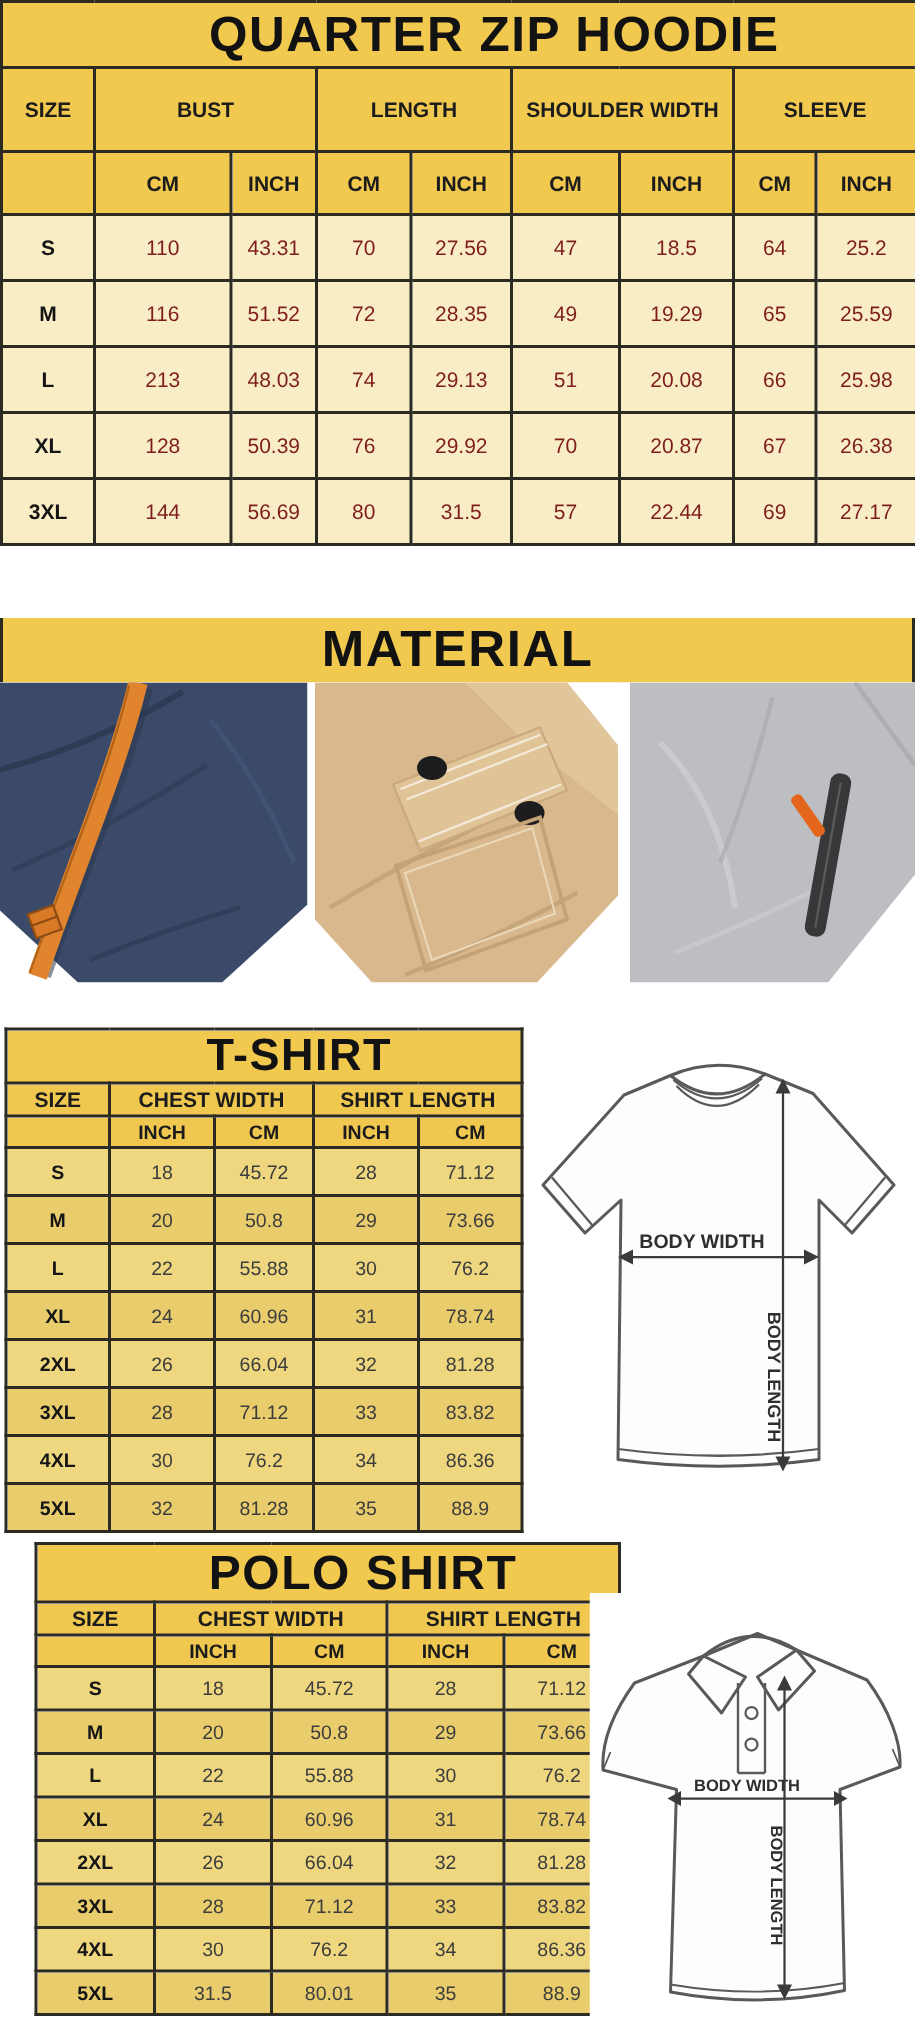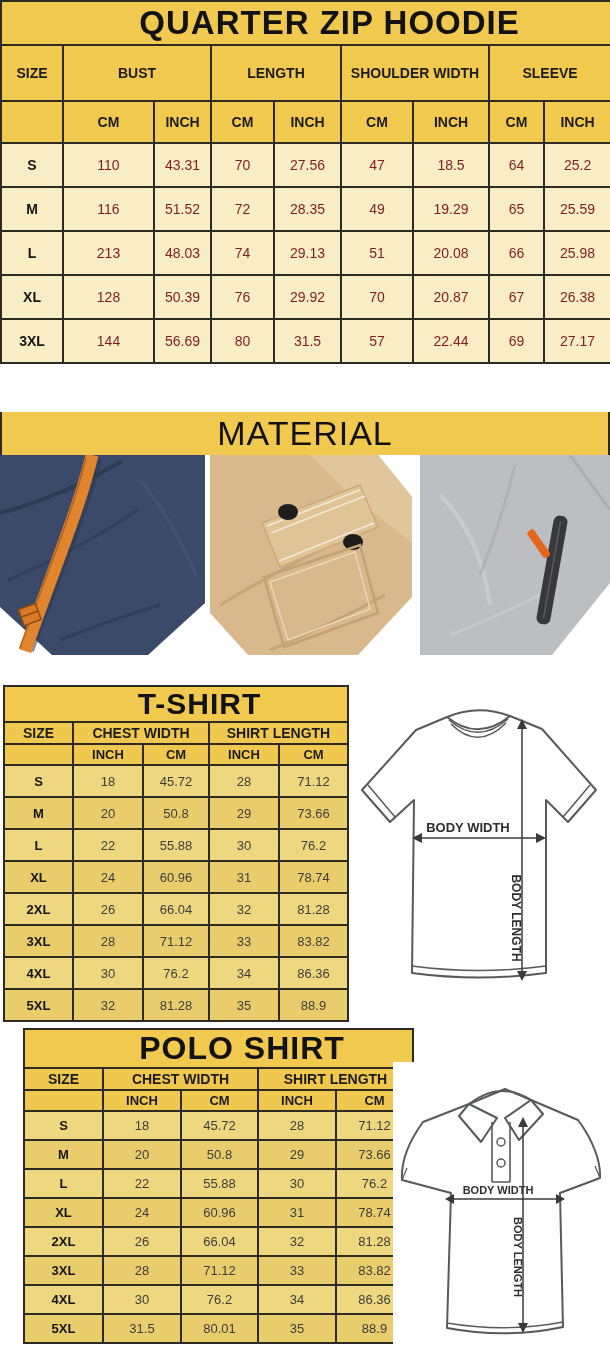--- a/index.html
+++ b/index.html
@@ -16,21 +16,21 @@
   .hoodie-table .tbl-title{height:42px;font-size:33px;}
   .hoodie-table .group-row th{background:#f2c94f;font-size:14px;font-weight:bold;height:54px;}
   .hoodie-table .unit-row th{background:#f2c94f;font-size:14px;font-weight:bold;height:40px;}
   .hoodie-table tbody td{background:#f8edc5;font-size:14px;color:#7f1d1d;height:42px;}
   .hoodie-table tbody td:first-child{font-weight:bold;color:#151515;}
 
   
   .material-band{position:absolute;left:0;top:412px;width:610px;height:43px;box-sizing:border-box;
        background:#f2c94f;border-left:2px solid #2c2b23;border-right:2px solid #2c2b23;
        display:flex;align-items:center;justify-content:center;
-       font-size:34px;font-weight:normal;letter-spacing:1px;color:#121212;}
+       font-size:34px;font-weight:bold;letter-spacing:1px;color:#121212;}
   .photos{position:absolute;left:0;top:455px;width:610px;height:200px;display:flex;background:#fff;}
   .photos svg{display:block;}
   .photo-gap1{width:5px;}  .photo-gap2{width:8px;}
 
   
   .small-table .tbl-title{font-size:30px;}
   .small-table .group-row th{background:#f0c84f;font-size:14px;font-weight:bold;height:20px;}
   .small-table .unit-row th{background:#f0c84f;font-size:13px;font-weight:bold;height:19px;}
   .small-table tbody td{background:#eed77f;font-size:13px;color:#3d3d3d;}
   .small-table tbody tr:nth-child(even) td{background:#e9cd6d;}

